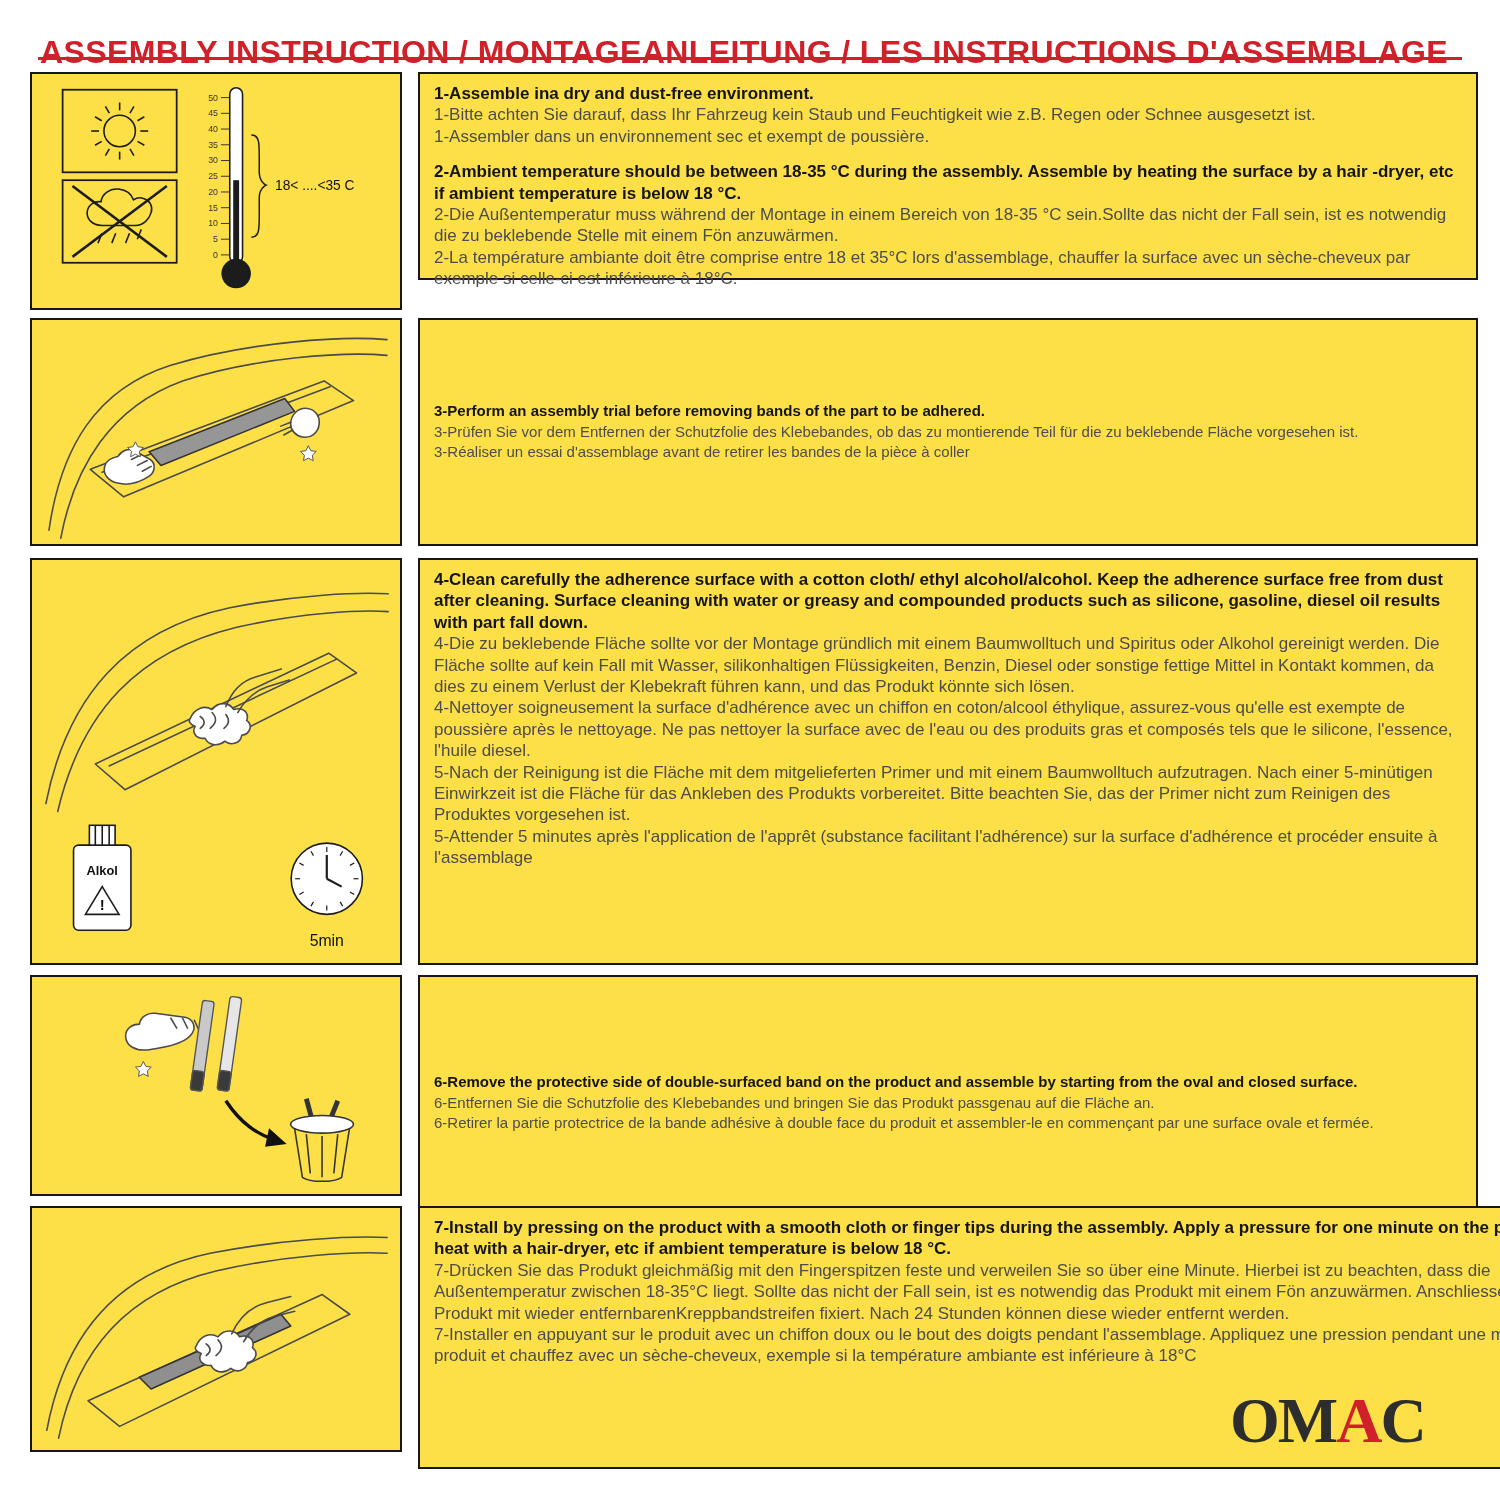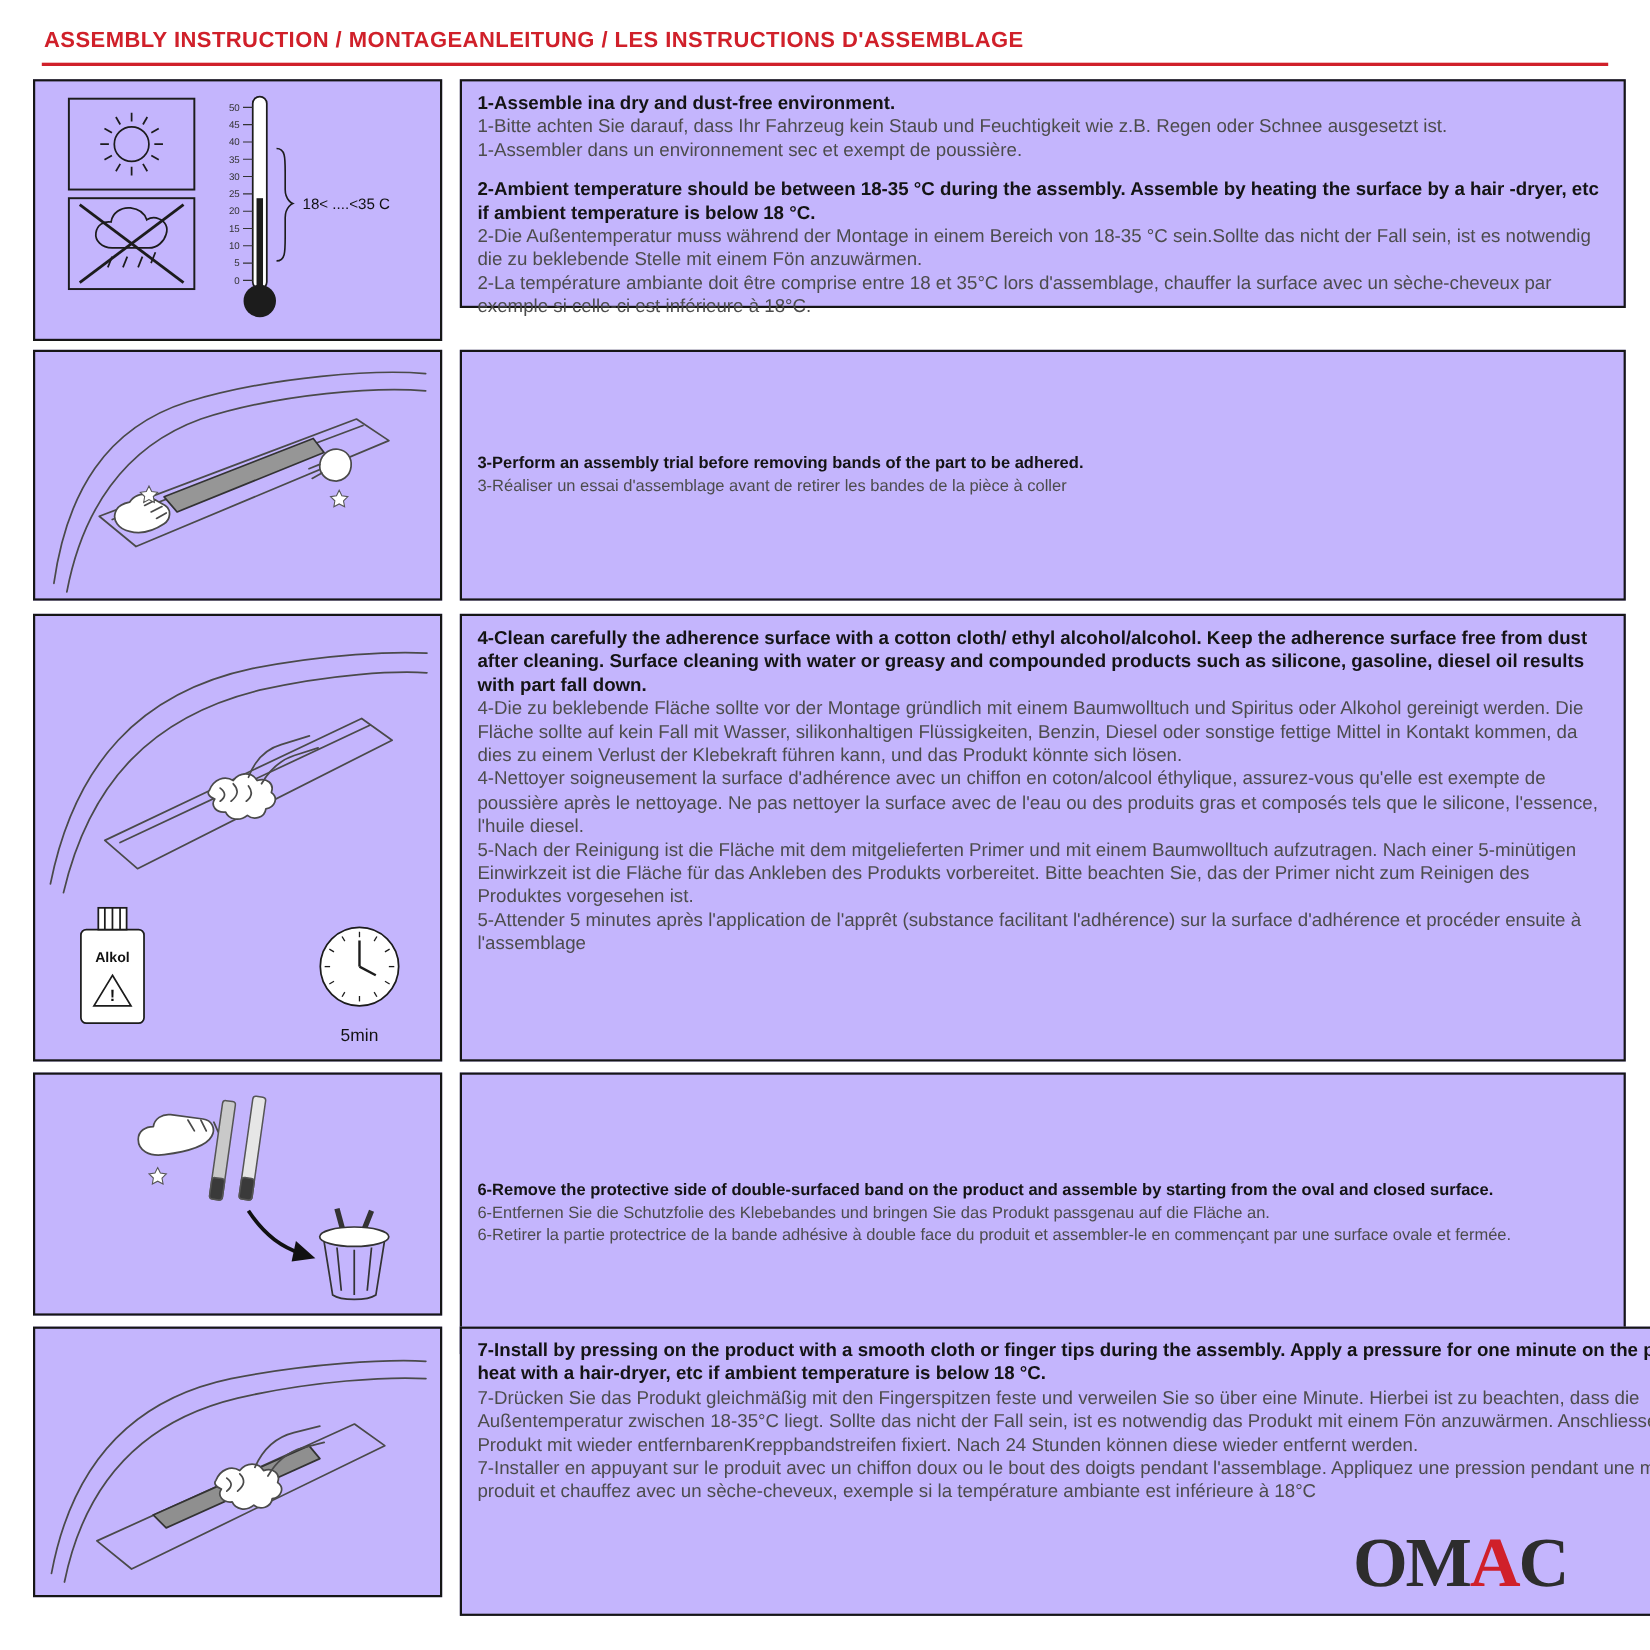--- a/index.html
+++ b/index.html
@@ -1,25 +1,25 @@
 <!DOCTYPE html>
 <html><head>
 <meta charset="utf-8">
 <style>
   html,body{margin:0;padding:0;}
   body{
     width:1500px;height:1500px;background:#ffffff;position:relative;overflow:hidden;
     font-family:"Liberation Sans",sans-serif;
   }
   .title{
-    position:absolute;left:40px;top:13px;font-size:20px;font-weight:800;
+    position:absolute;left:40px;top:13px;font-size:32px;font-weight:800;
     color:#d0202a;letter-spacing:0.4px;white-space:nowrap;
   }
   .rule{position:absolute;left:38px;top:57px;width:1424px;height:3px;background:#d0202a;}
-  .box{position:absolute;border:2px solid #161616;background:#c4b5fd;box-sizing:border-box;}
+  .box{position:absolute;border:2px solid #161616;background:#fde047;box-sizing:border-box;}
   .text-box{padding:9px 14px;}
   .small p{font-size:17px;line-height:1.26;color:#4c4c4c;margin:0;}
   .small p.b{font-weight:700;color:#141414;}
   .gap{margin-top:14px !important;}
   .big{display:flex;flex-direction:column;justify-content:center;}
   .big p{font-size:15px;line-height:1.38;color:#4c4c4c;margin:0;}
   .big p.b{font-weight:700;color:#141414;}
   .img-box{display:flex;align-items:stretch;justify-content:center;}
   .img-box svg{width:100%;height:100%;display:block;}
   .r1i{left:30px;top:72px;width:372px;height:238px;}
@@ -131,20 +131,21 @@
         <path d="M100,142 l10,-5 M106,148 l10,-5 M111,154 l9,-5"></path>
         <path d="M262,106 c0,-10 8,-17 17,-16 c8,1 13,8 12,16 c-1,9 -9,15 -17,13 c-7,-1 -12,-7 -12,-13 z" fill="#ffffff"></path>
         <path d="M262,104 l-10,4 M264,112 l-9,5"></path>
       </g>
       <path d="M104,124 l2.5,5 5.5,0.8 -4,3.9 1,5.5 -5,-2.6 -4.9,2.6 0.9,-5.5 -4,-3.9 5.5,-0.8 z" fill="#ffffff" stroke="#555555" stroke-width="1"></path>
       <path d="M280,128 l2.5,5 5.5,0.8 -4,3.9 1,5.5 -5,-2.6 -4.9,2.6 0.9,-5.5 -4,-3.9 5.5,-0.8 z" fill="#ffffff" stroke="#555555" stroke-width="1"></path>
     </svg>
   </div>
   <div class="box text-box big r2t">
     <p class="b">3-Perform an assembly trial before removing bands of the part to be adhered.</p>
+    <p>3-Prüfen Sie vor dem Entfernen der Schutzfolie des Klebebandes, ob das zu montierende Teil für die zu beklebende Fläche vorgesehen ist.</p>
     <p>3-Réaliser un essai d'assemblage avant de retirer les bandes de la pièce à coller</p>
   </div>
 
   <div class="box img-box r3i">
     <svg viewBox="0 0 372 407">
       <g fill="none" stroke="#4a4a4a" stroke-width="1.6" stroke-linecap="round" stroke-linejoin="round">
         <path d="M14,246 C36,136 96,70 200,48 C268,35 330,32 360,34"></path>
         <path d="M26,254 C50,152 108,92 206,68 C272,53 332,50 360,52"></path>
         <polygon points="64,206 300,94 328,114 94,232"></polygon>
         <line x1="78" y1="208" x2="308" y2="100"></line>

